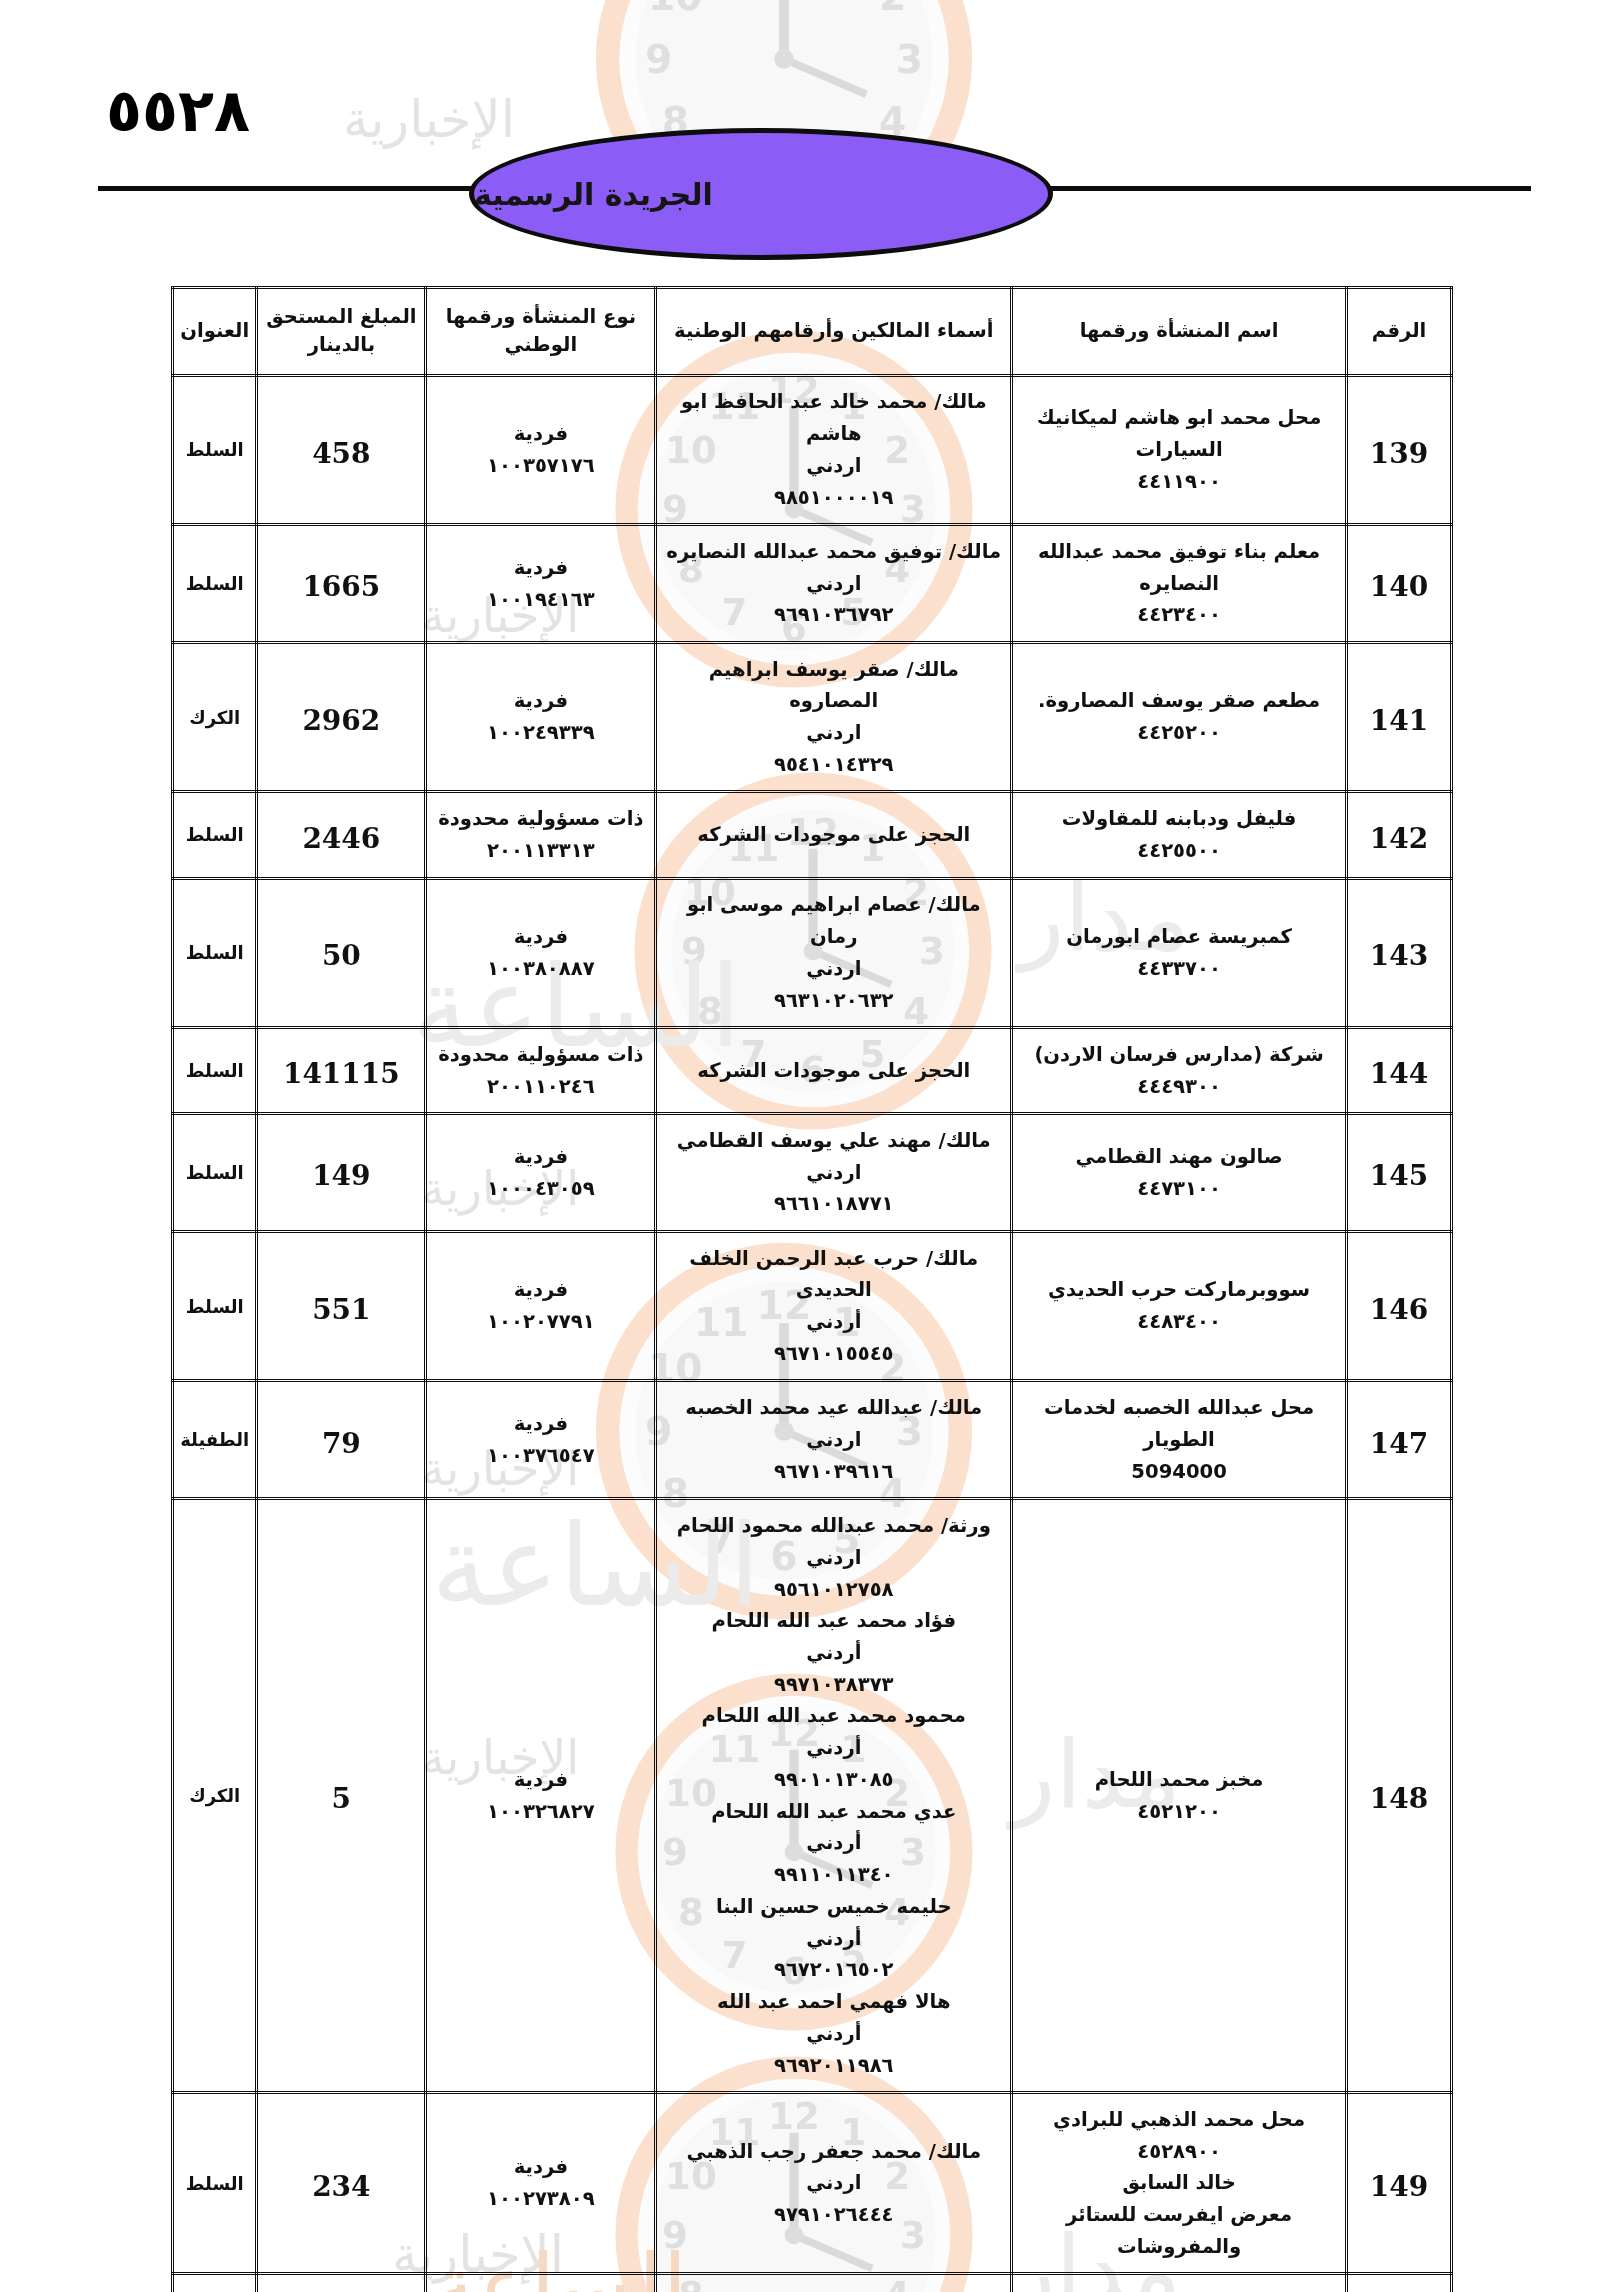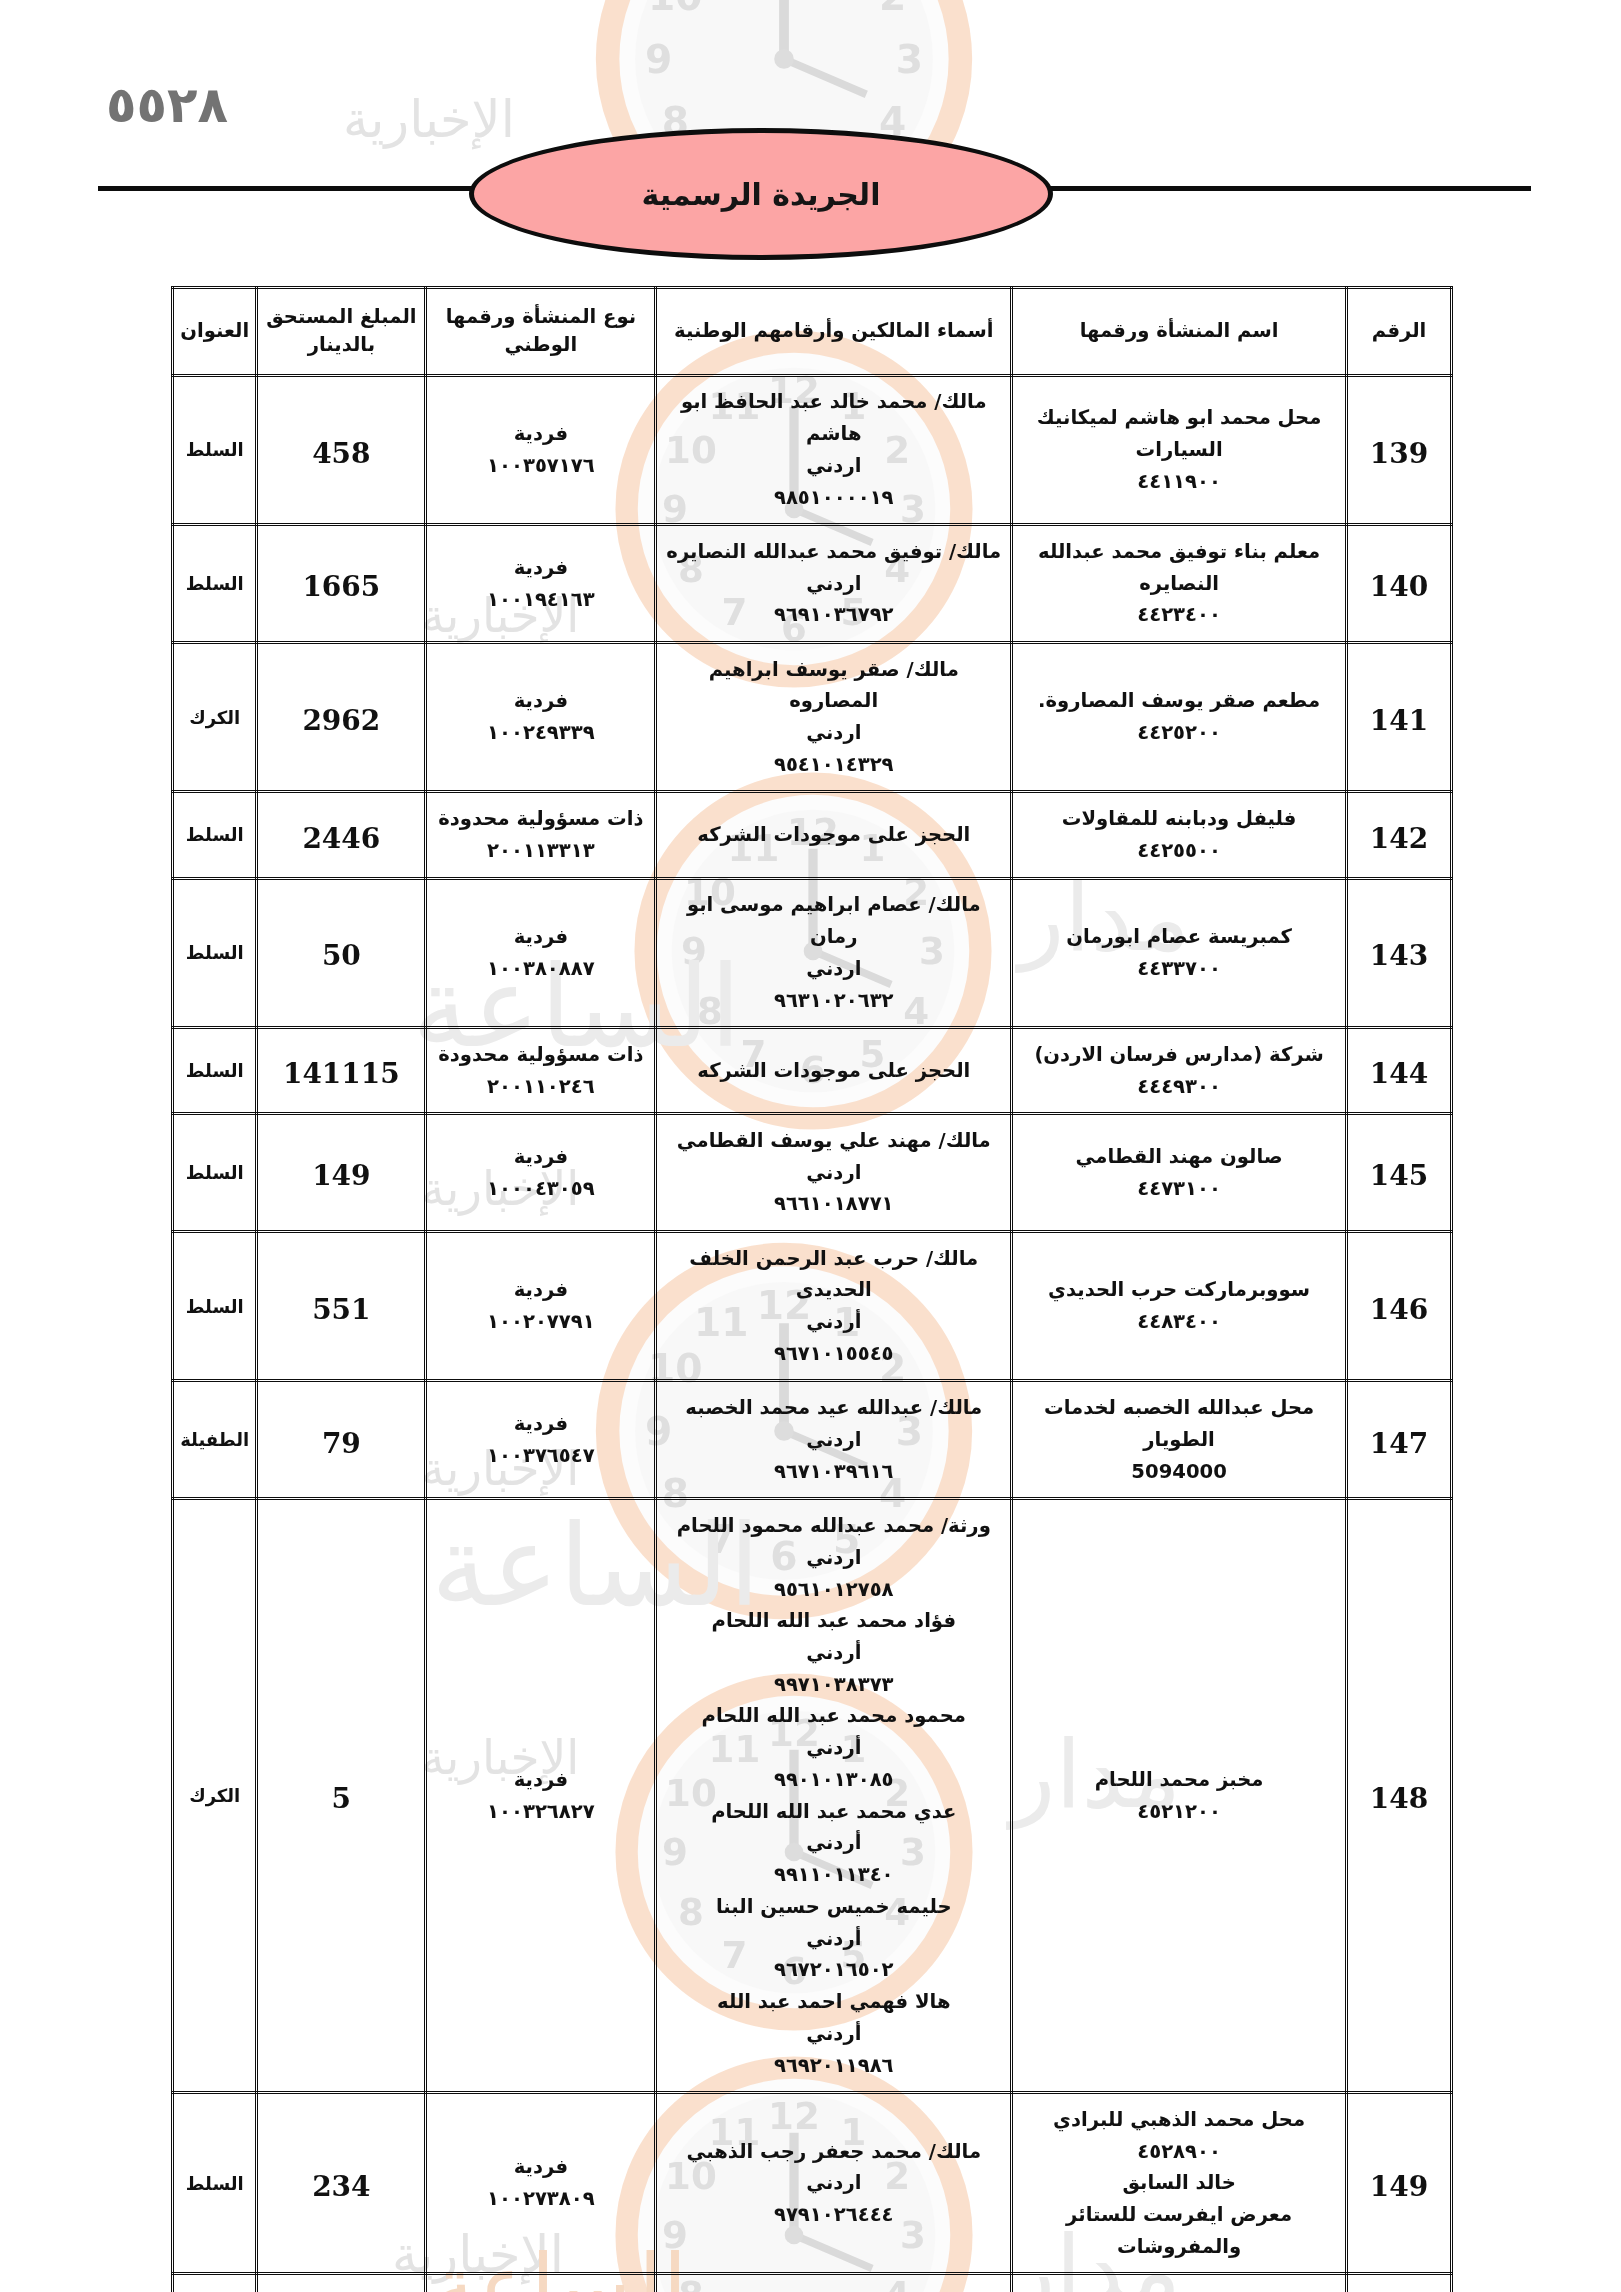--- a/index.html
+++ b/index.html
@@ -10,28 +10,28 @@
   
   .wm-layer{position:absolute;inset:0;z-index:0;pointer-events:none;}
   .clock-mark{position:absolute;opacity:.55;}
   .wm-text{position:absolute;font-weight:normal;color:#e3e3e3;white-space:nowrap;}
   .wm-text.big{color:#ebebeb;}
   .wm-text.peach{color:#f6d9c2;}
   
   .content{position:absolute;inset:0;z-index:1;}
   .page-number{
     position:absolute;top:76px;left:106px;direction:ltr;
-    font-size:50px;font-weight:bold;color:#737373;
+    font-size:59px;font-weight:bold;color:#000000;
     font-family:"DejaVu Sans",sans-serif;
   }
   .header-rule{position:absolute;top:186px;left:98px;width:1433px;height:4.9px;background:#0d0d0d;}
   .gazette-oval{
     position:absolute;top:128px;left:469px;width:574px;height:122px;
-    border:5.9px solid #0d0d0d;border-radius:50%;background:#fca5a5;
-    display:flex;align-items:center;justify-content:center;
+    border:5.9px solid #0d0d0d;border-radius:50%;background:#8b5cf6;
+    display:flex;align-items:center;justify-content:flex-end;
   }
   .gazette-oval .title{font-size:30px;font-weight:bold;color:#151515;}
   
   .table-wrap{position:absolute;top:286px;left:171px;width:1282px;}
   table.gazette{
     width:100%;border-collapse:collapse;table-layout:fixed;
     background:transparent;
   }
   table.gazette th,table.gazette td{
     border:3.9px double #0d0d0d;vertical-align:middle;text-align:center;

